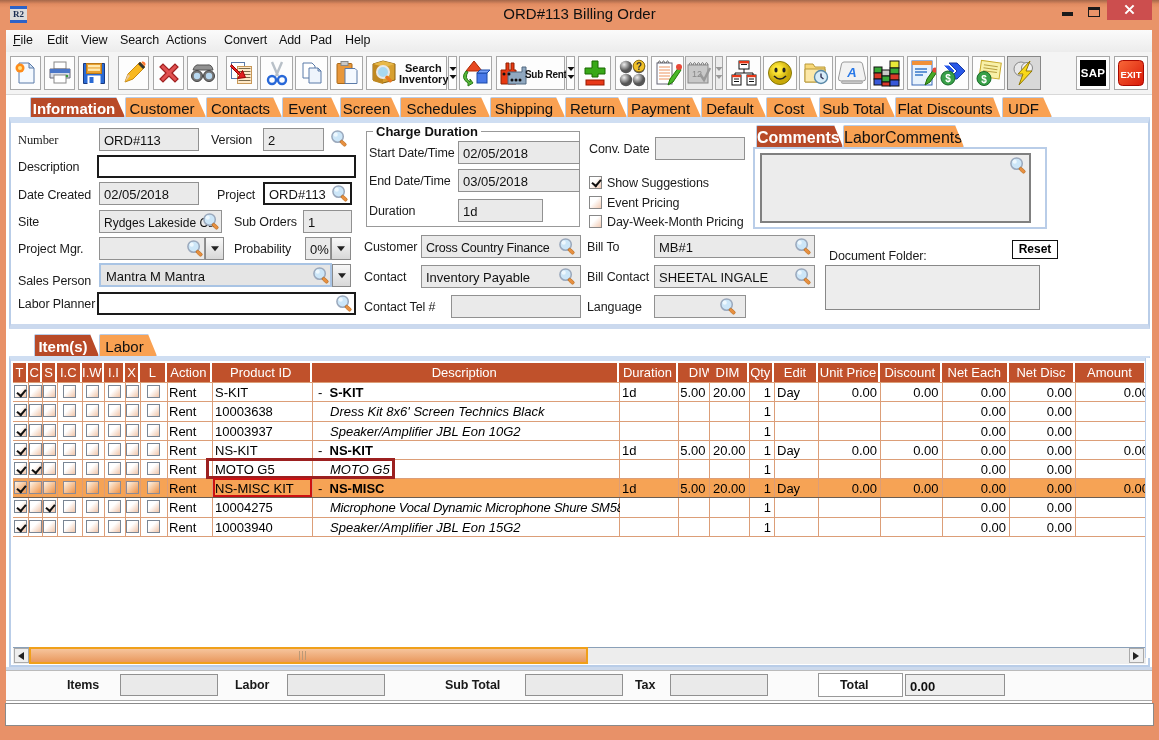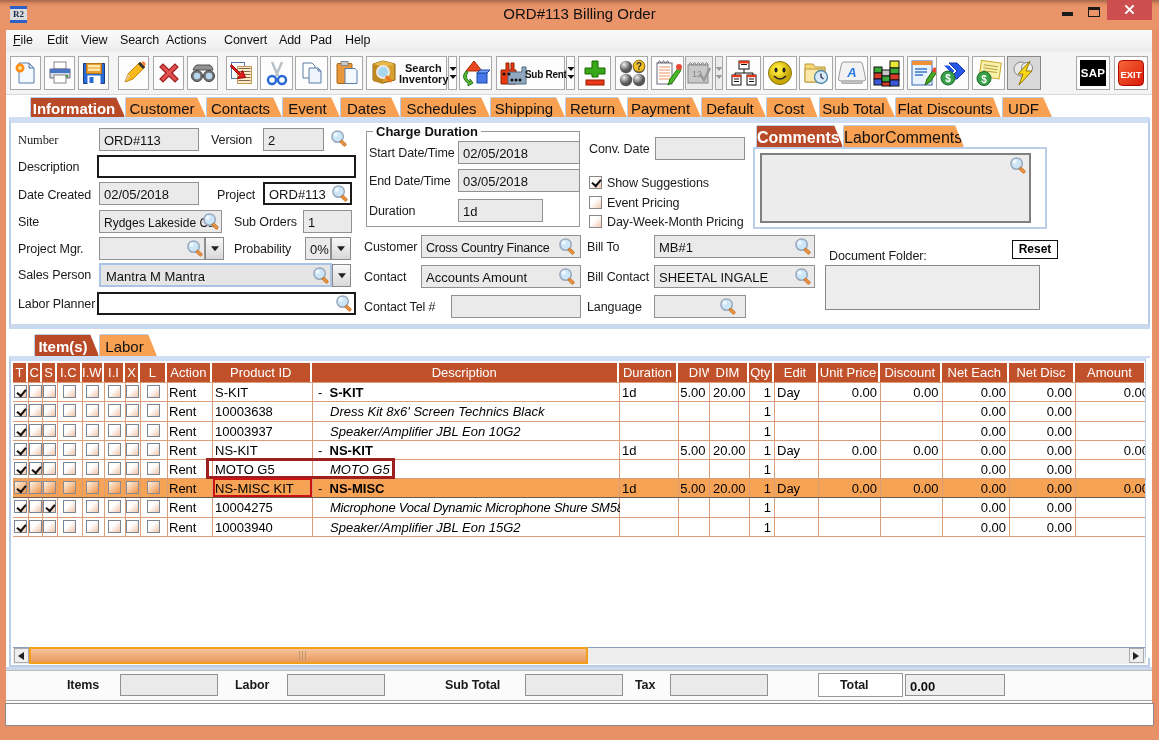--- a/index.html
+++ b/index.html
@@ -398,21 +398,21 @@
 <text x="13.5" y="18" font-size="9.5" font-weight="bold" fill="#fff" text-anchor="middle">EXIT</text>
       </svg>
     </div>
 </div>
 
 <div class="tabrow" style="left:0;top:97px;width:1159px;height:22px;">
 <div class="tab active" style="left:8px;width:95px;height:20px;padding-top:2px;">Information</div>
 <div class="tab" style="left:103px;width:81px;height:20px;padding-top:2px;">Customer</div>
 <div class="tab" style="left:184px;width:76px;height:20px;padding-top:2px;">Contacts</div>
 <div class="tab" style="left:260px;width:58px;height:20px;padding-top:2px;">Event</div>
-<div class="tab" style="left:318px;width:60px;height:20px;padding-top:2px;">Dates</div>
+<div class="tab" style="left:318px;width:60px;height:20px;padding-top:2px;">Screen</div>
 <div class="tab" style="left:378px;width:90px;height:20px;padding-top:2px;">Schedules</div>
 <div class="tab" style="left:468px;width:75px;height:20px;padding-top:2px;">Shipping</div>
 <div class="tab" style="left:543px;width:62px;height:20px;padding-top:2px;">Return</div>
 <div class="tab" style="left:605px;width:74px;height:20px;padding-top:2px;">Payment</div>
 <div class="tab" style="left:679px;width:65px;height:20px;padding-top:2px;">Default</div>
 <div class="tab" style="left:744px;width:53px;height:24px;padding-top:2px;">Cost</div>
 <div class="tab" style="left:797px;width:76px;height:20px;padding-top:2px;">Sub Total</div>
 <div class="tab" style="left:873px;width:107px;height:24px;padding-top:2px;">Flat Discounts</div>
 <div class="tab" style="left:980px;width:50px;height:20px;padding-top:2px;">UDF</div>
 </div>
@@ -454,21 +454,21 @@
 <div class="fld" style="left:303px;top:210px;width:49px;height:23px;">1</div>
 <label style="left:18px;top:242px;">Project Mgr.</label>
 <div class="fld" style="left:99px;top:237px;width:106px;height:23px;"></div>
 <svg class="mag" style="left:186px;top:239px;" viewBox="0 0 20 20">
       <use href="#magsym"></use>
     </svg>
 <div class="drop" style="left:205px;top:237px;width:19px;height:23px;"></div>
 <label style="left:234px;top:242px;">Probability</label>
 <div class="fld" style="left:305px;top:237px;width:26px;height:23px;">0%</div>
 <div class="drop" style="left:331px;top:237px;width:20px;height:23px;"></div>
-<label style="left:18px;top:268px;">Sales Person</label>
+<label style="left:18px;top:274px;">Sales Person</label>
 <div class="fld" style="left:99px;top:263px;width:233px;height:24px;border:2px solid #a9c4e4;background:#e5e5e5;padding-left:5px;">Mantra M Mantra</div>
 <svg class="mag" style="left:312px;top:266px;" viewBox="0 0 20 20">
       <use href="#magsym"></use>
     </svg>
 <div class="drop" style="left:332px;top:264px;width:19px;height:23px;"></div>
 <label style="left:18px;top:297px;">Labor Planner</label>
 <div class="fldw" style="left:97px;top:292px;width:259px;height:23px;"></div>
 <svg class="mag" style="left:335px;top:294px;" viewBox="0 0 20 20">
       <use href="#magsym"></use>
     </svg>
@@ -482,21 +482,21 @@
 <div class="fld" style="left:458px;top:169px;width:122px;height:23px;">03/05/2018</div>
 <label style="left:369px;top:204px;">Duration</label>
 <div class="fld" style="left:458px;top:199px;width:85px;height:23px;">1d</div>
 
 <label style="left:364px;top:240px;">Customer</label>
 <div class="fld" style="left:421px;top:235px;width:160px;height:23px;"><span style="font-size:12.5px;letter-spacing:-0.2px">Cross Country Finance</span></div>
 <svg class="mag" style="left:558px;top:237px;" viewBox="0 0 20 20">
       <use href="#magsym"></use>
     </svg>
 <label style="left:364px;top:270px;">Contact</label>
-<div class="fld" style="left:421px;top:265px;width:160px;height:23px;">Accounts Amount</div>
+<div class="fld" style="left:421px;top:265px;width:160px;height:23px;">Inventory Payable</div>
 <svg class="mag" style="left:558px;top:267px;" viewBox="0 0 20 20">
       <use href="#magsym"></use>
     </svg>
 <label style="left:364px;top:300px;">Contact Tel #</label>
 <div class="fld" style="left:451px;top:295px;width:130px;height:23px;"></div>
 
 <label style="left:589px;top:142px;">Conv. Date</label>
 <div class="fld" style="left:655px;top:137px;width:90px;height:23px;"></div>
 <div class="gcb chk" style="left:589px;top:176px;"></div>
 <label style="left:607px;top:176px;">Show Suggestions</label>

